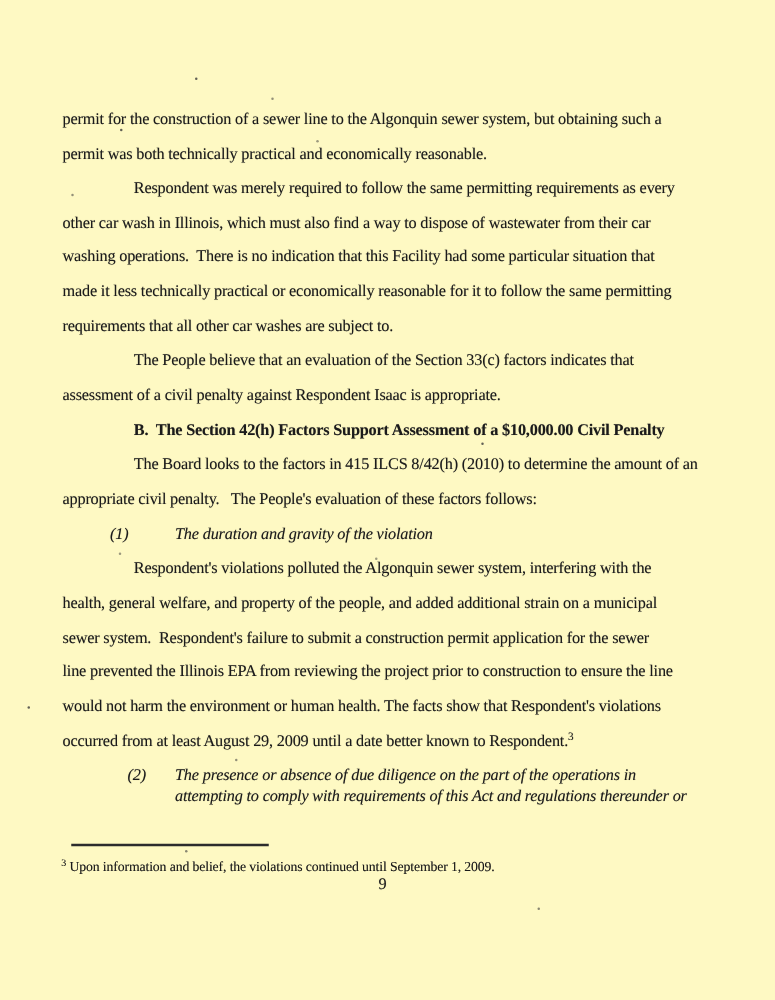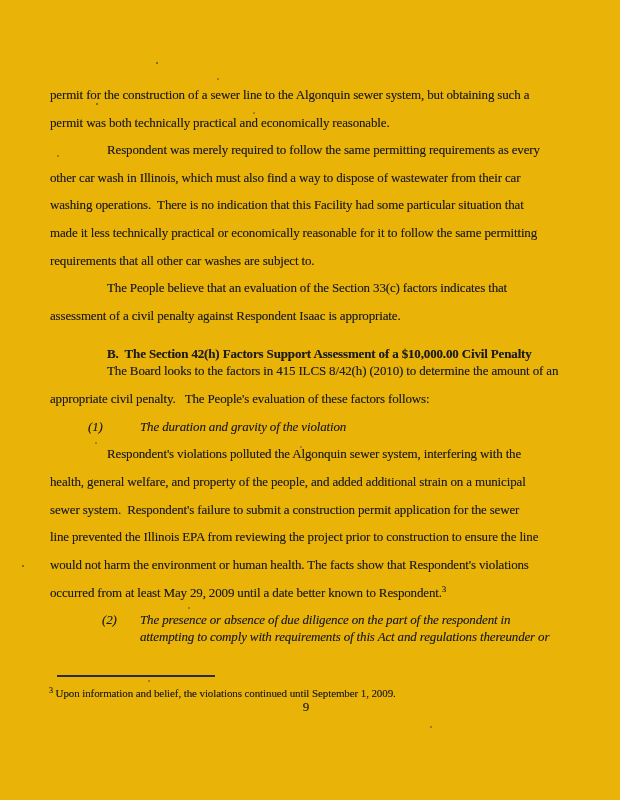--- a/index.html
+++ b/index.html
@@ -1,20 +1,20 @@
 <!DOCTYPE html>
 <html><head>
 <meta charset="utf-8">
 <style>
   html, body { margin: 0; padding: 0; background: #e8e8e8; }
   .page {
     position: relative;
     width: 620px;
     height: 800px;
-    background: #eab308;
+    background: #fef9c3;
     overflow: hidden;
     font-family: "Liberation Serif", "DejaVu Serif", serif;
     color: #1b1b1b;
   }
   .ln {
     position: absolute;
     left: 50px;
     font-size: 13px;
     line-height: 18px;
     white-space: pre;
@@ -78,38 +78,38 @@
   <div class="ln" style="top:86px">permit for the construction of a sewer line to the Algonquin sewer system, but obtaining such a</div>
   <div class="ln" style="top:114px">permit was both technically practical and economically reasonable.</div>
   <div class="ln ind" style="top:141px">Respondent was merely required to follow the same permitting requirements as every</div>
   <div class="ln" style="top:169px">other car wash in Illinois, which must also find a way to dispose of wastewater from their car</div>
   <div class="ln" style="top:224px">made it less technically practical or economically reasonable for it to follow the same permitting</div>
   <div class="ln" style="top:196px">washing operations.  There is no indication that this Facility had some particular situation that</div>
   <div class="ln" style="top:252px">requirements that all other car washes are subject to.</div>
   <div class="ln ind" style="top:279px">The People believe that an evaluation of the Section 33(c) factors indicates that</div>
   <div class="ln" style="top:307px">assessment of a civil penalty against Respondent Isaac is appropriate.</div>
 
-  <div class="ln ind bold" style="top:345px">B.  The Section 42(h) Factors Support Assessment of a $10,000.00 Civil Penalty</div>
+  <div class="ln ind bold" style="top:335px">B.  The Section 42(h) Factors Support Assessment of a $10,000.00 Civil Penalty</div>
 
   <div class="ln ind" style="top:362px">The Board looks to the factors in 415 ILCS 8/42(h) (2010) to determine the amount of an</div>
   <div class="ln" style="top:390px">appropriate civil penalty.   The People's evaluation of these factors follows:</div>
 
   <div class="ln it num1" style="top:418px">(1)</div>
   <div class="ln it qtext" style="top:418px">The duration and gravity of the violation</div>
 
   <div class="ln ind" style="top:445px">Respondent's violations polluted the Algonquin sewer system, interfering with the</div>
   <div class="ln" style="top:473px">health, general welfare, and property of the people, and added additional strain on a municipal</div>
   <div class="ln" style="top:501px">sewer system.  Respondent's failure to submit a construction permit application for the sewer</div>
   <div class="ln" style="top:556px">would not harm the environment or human health. The facts show that Respondent's violations</div>
   <div class="ln" style="top:528px">line prevented the Illinois EPA from reviewing the project prior to construction to ensure the line</div>
 
-  <div class="ln" style="top:584px"><span>occurred from at least May 29, 2009 until a date better known to Respondent.</span><sup>3</sup></div>
+  <div class="ln" style="top:584px"><span>occurred from at least August 29, 2009 until a date better known to Respondent.</span><sup>3</sup></div>
 
   <div class="ln it num2" style="top:611px">(2)</div>
-  <div class="ln it qtext" style="top:611px">The presence or absence of due diligence on the part of the respondent in</div>
+  <div class="ln it qtext" style="top:611px">The presence or absence of due diligence on the part of the operations in</div>
   <div class="ln it qtext" style="top:628px">attempting to comply with requirements of this Act and regulations thereunder or</div>
 
   <div class="footnote-rule"></div>
 
   <div class="footnote"><sup>3</sup><span> Upon information and belief, the violations continued until September 1, 2009.</span></div>
 
   <div class="page-number">9</div>
 
   <div class="dot" style="left:156px; top:62px"></div>
   <div class="dot" style="left:217px; top:78px; opacity:.55"></div>

